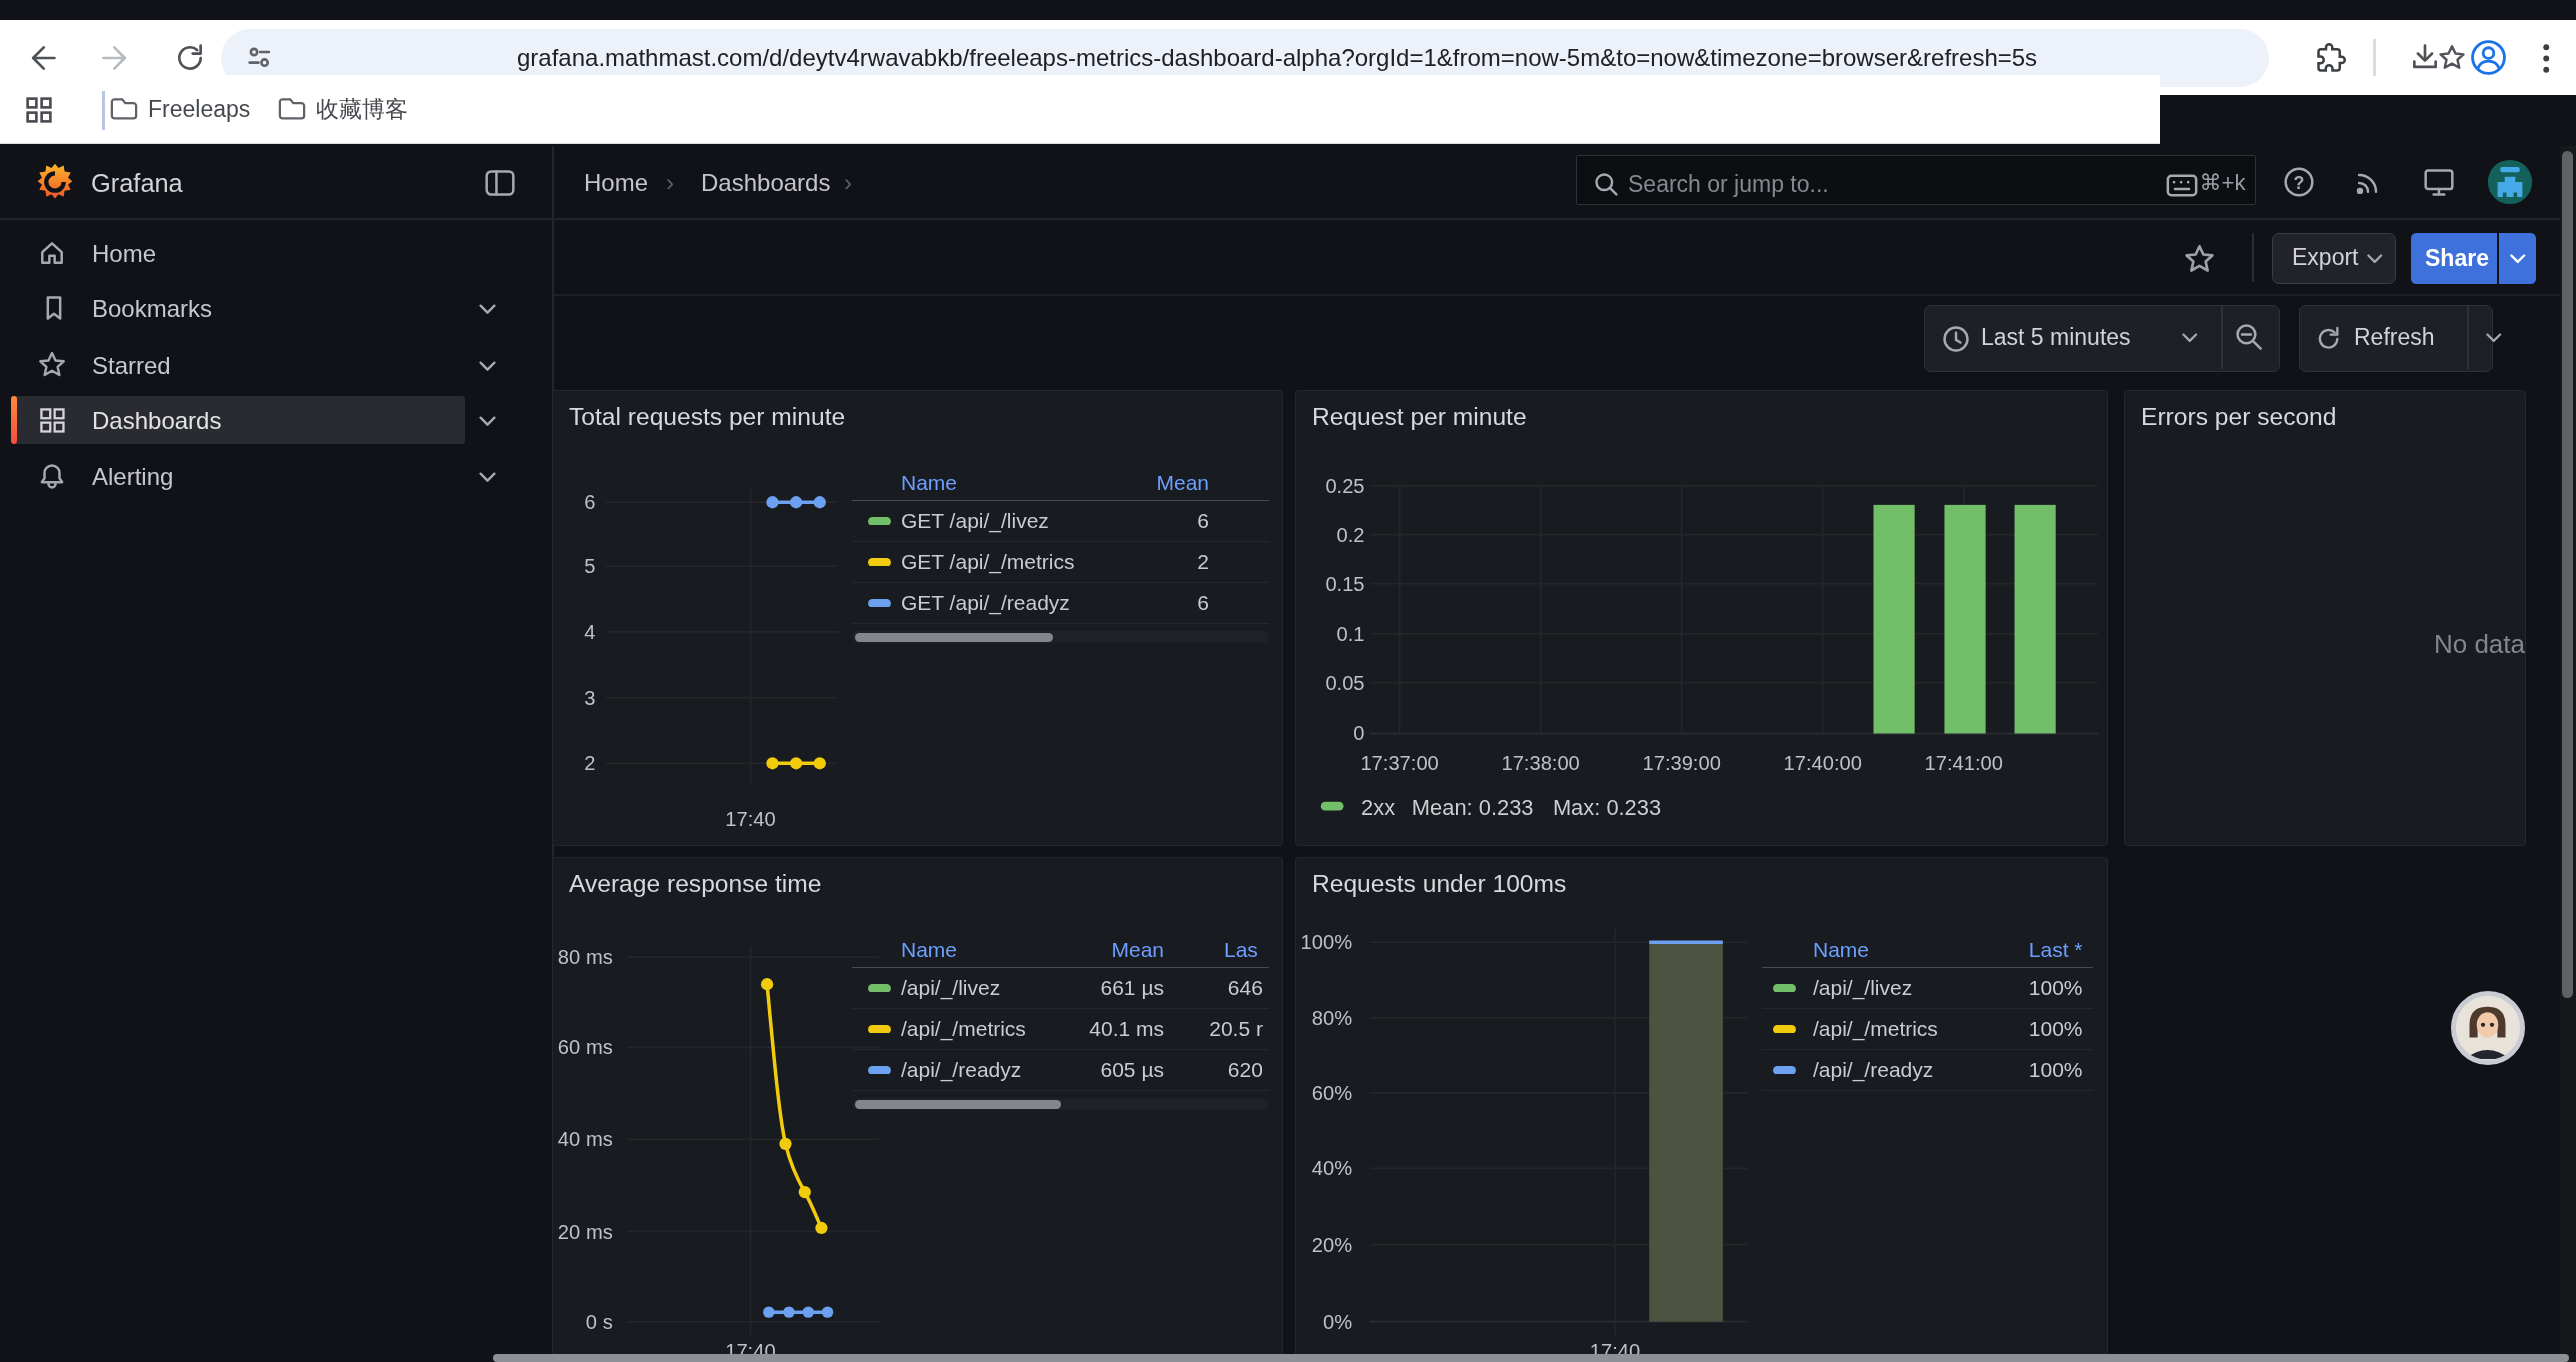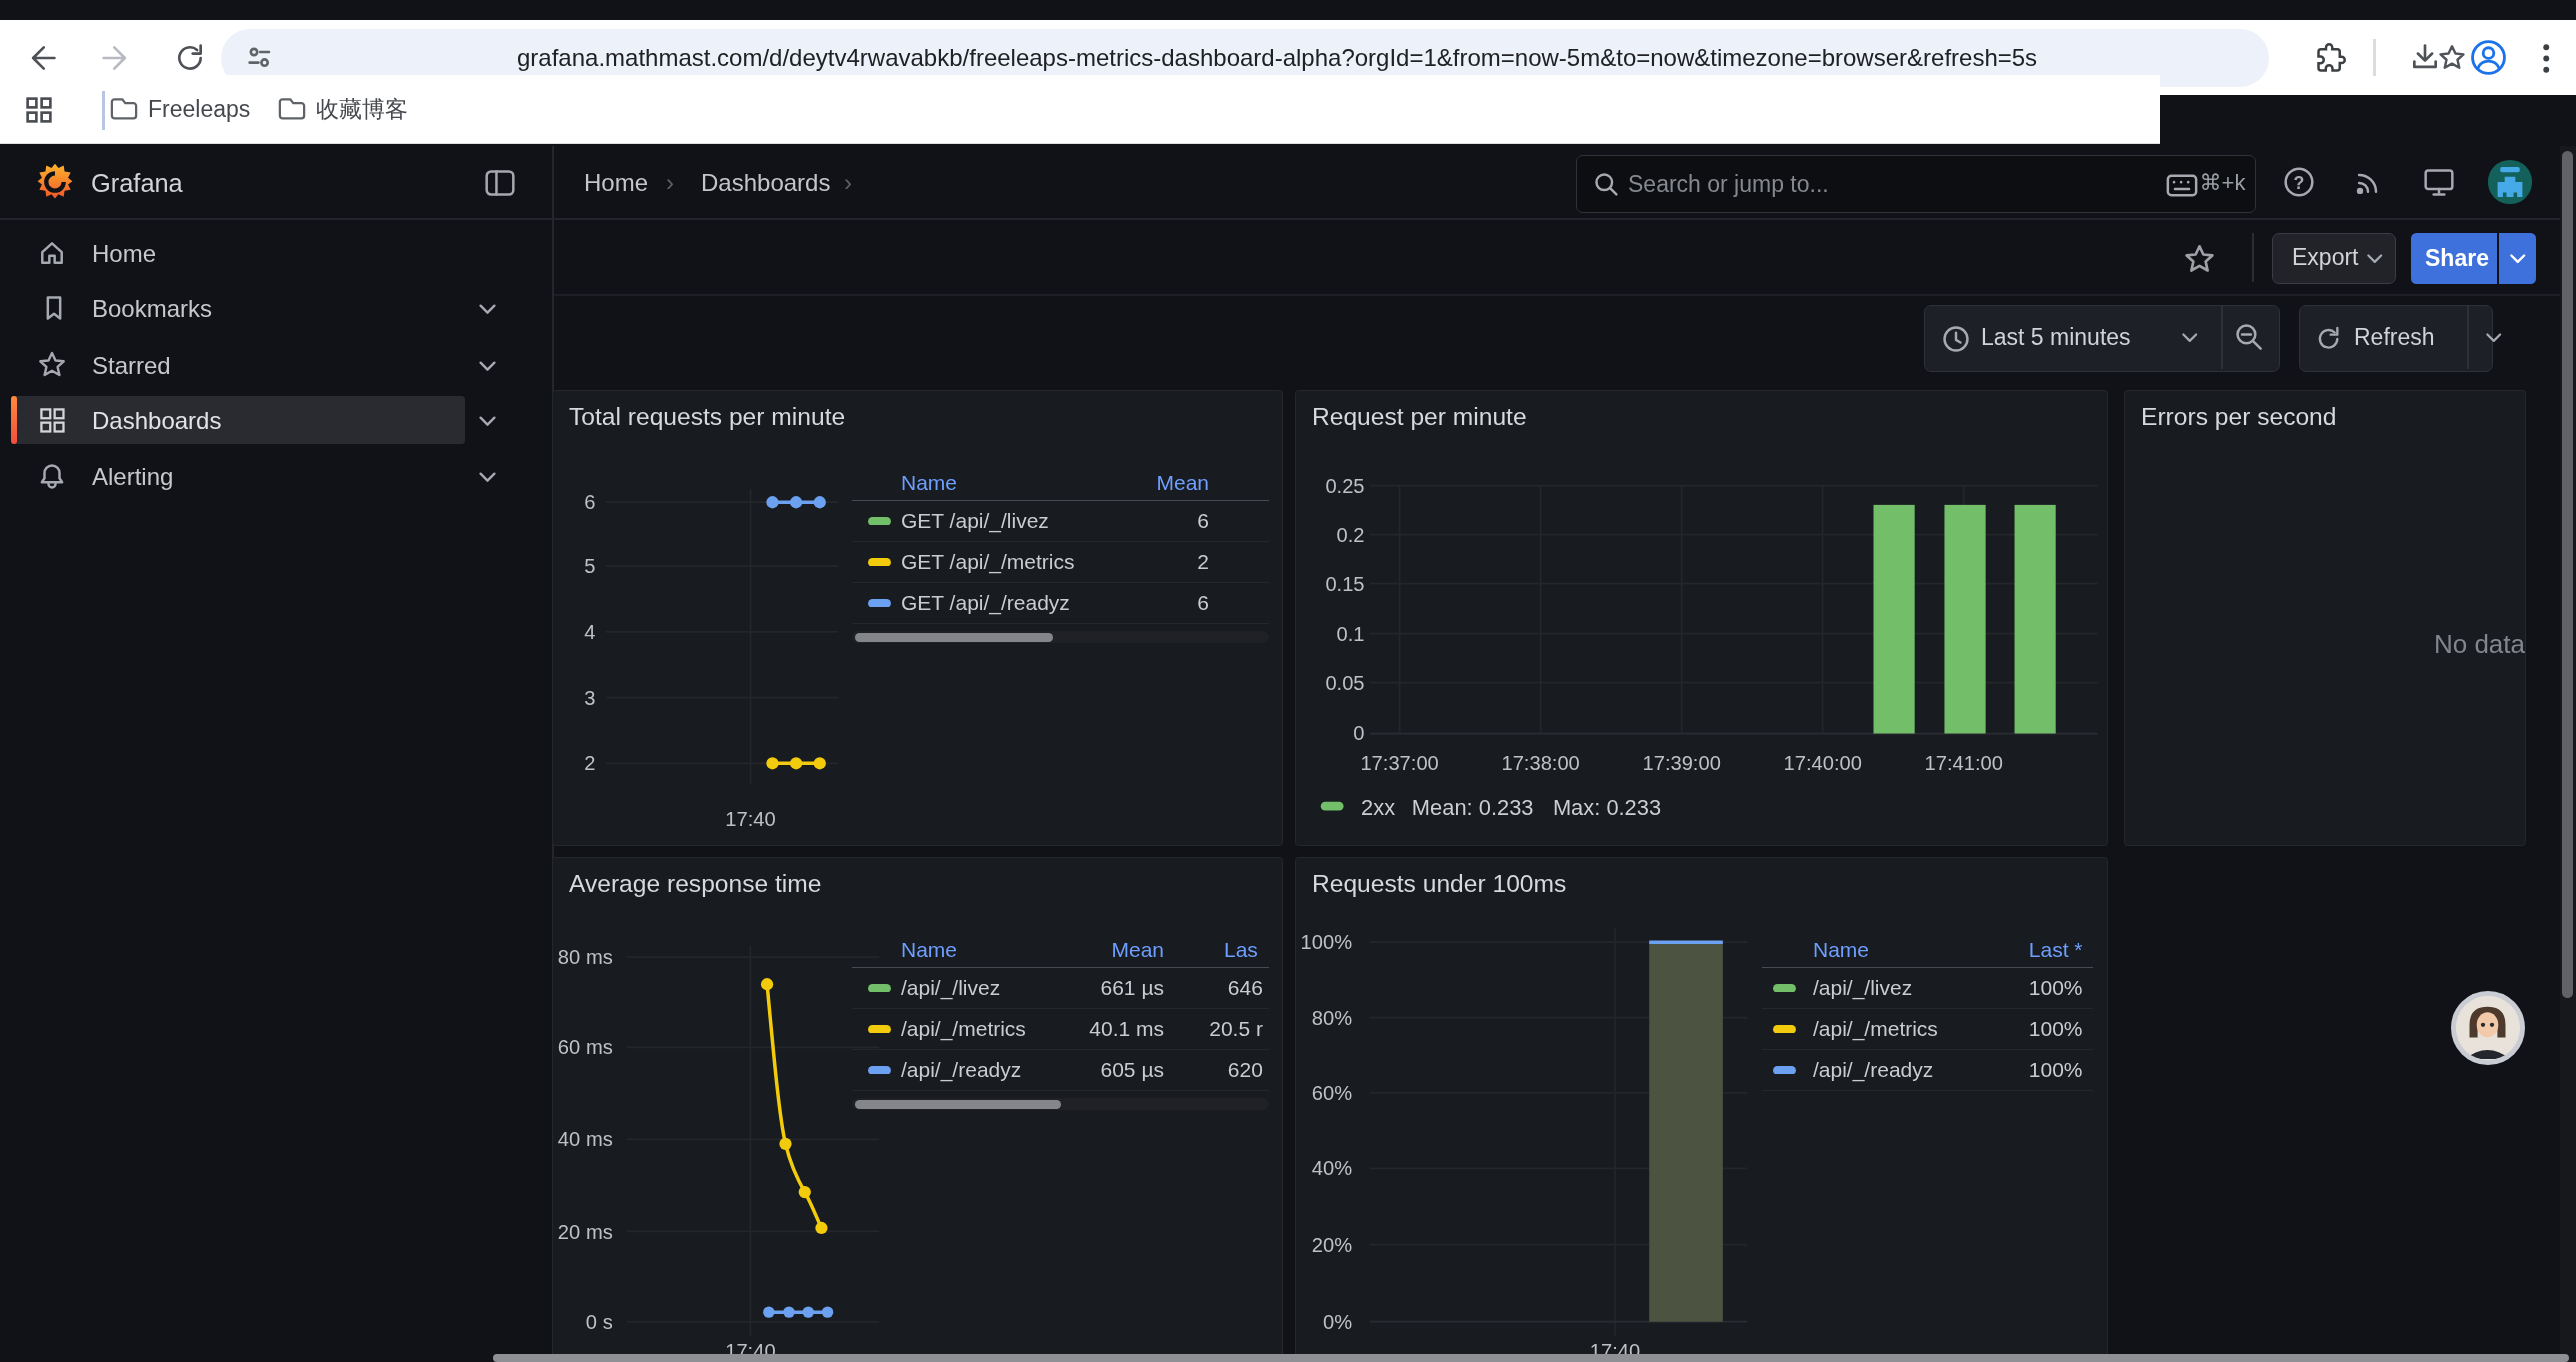--- a/index.html
+++ b/index.html
@@ -11,22 +11,22 @@
   .bkb{position:absolute;left:0;top:75px;width:2160px;height:68px;background:#fff;border-bottom:1.8px solid #dcdee2;}
   .omnibox{position:absolute;left:221px;top:8.8px;width:2048px;height:58px;border-radius:29px;background:#ecf1fa;}
   .url{position:absolute;left:296px;top:0;height:58px;line-height:58px;font-size:24px;color:#202124;white-space:nowrap;}
   .bmk{position:absolute;top:0;height:68px;line-height:68px;font-size:23px;color:#45484d;}
   .icb{stroke:#4e5156;fill:none;stroke-width:3;stroke-linecap:round;stroke-linejoin:round;}
   .ic{stroke:#a7a9b0;fill:none;stroke-width:2.8;stroke-linecap:round;stroke-linejoin:round;}
   .brand{position:absolute;left:91px;top:146px;height:74px;line-height:74px;font-size:25.4px;font-weight:500;color:#d2d3d8;text-align:center;}
   .crumb{position:absolute;top:146px;height:74px;line-height:74px;font-size:24px;color:#c4c5ca;white-space:nowrap;}
   .crumb.dim{color:#a6a8af;}
   .csep{color:#5e6066;}
-  .search{position:absolute;left:1576px;top:155px;width:680px;height:58px;box-sizing:border-box;
-          background:#0d0e12;border:1.8px solid #2f323a;border-radius:7px;}
+  .search{position:absolute;left:1576px;top:155px;width:680px;height:50px;box-sizing:border-box;
+          background:#0d0e12;border:1.8px solid #2f323a;border-radius:2px;}
   .search input{position:absolute;left:49px;top:1.8px;width:491px;height:51px;background:transparent;border:0;outline:none;
           font-size:23px;color:#c9cacf;font-family:"Liberation Sans",sans-serif;}
   .search input::placeholder{color:#85888f;}
   .shortcut{position:absolute;right:9.6px;top:0;height:54px;line-height:54px;font-size:22px;color:#9b9ea6;}
   .sideitem{position:absolute;left:0;width:552px;height:55px;cursor:pointer;}
   .silabel{position:absolute;left:92px;top:0;height:55px;line-height:55px;font-size:24px;color:#c6c8cd;}
   .btn{position:absolute;box-sizing:border-box;border-radius:7px;background:#1d2026;border:1.8px solid #2e3138;}
   .btn .lbl{font-size:23px;color:#d2d3d8;}
   .panel{position:absolute;box-sizing:border-box;background:#181b1f;border:1.8px solid #26272d;border-radius:3.5px;}
   .ptitle{position:absolute;left:16px;top:12.3px;font-size:24.6px;font-weight:500;color:#d8d9de;white-space:nowrap;cursor:pointer;}

